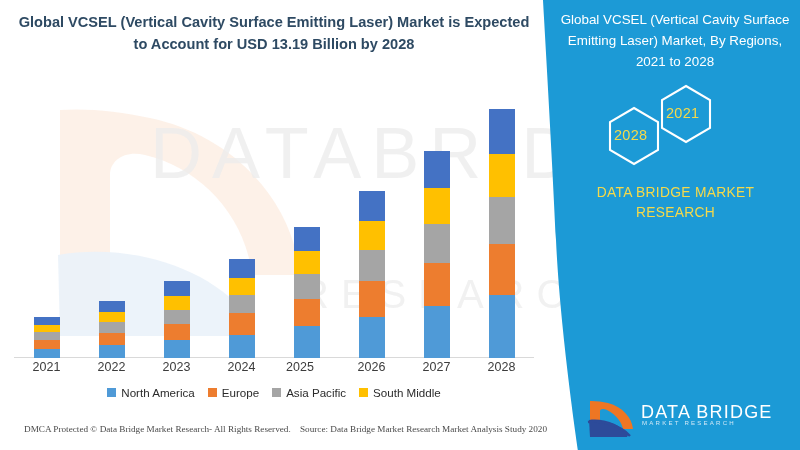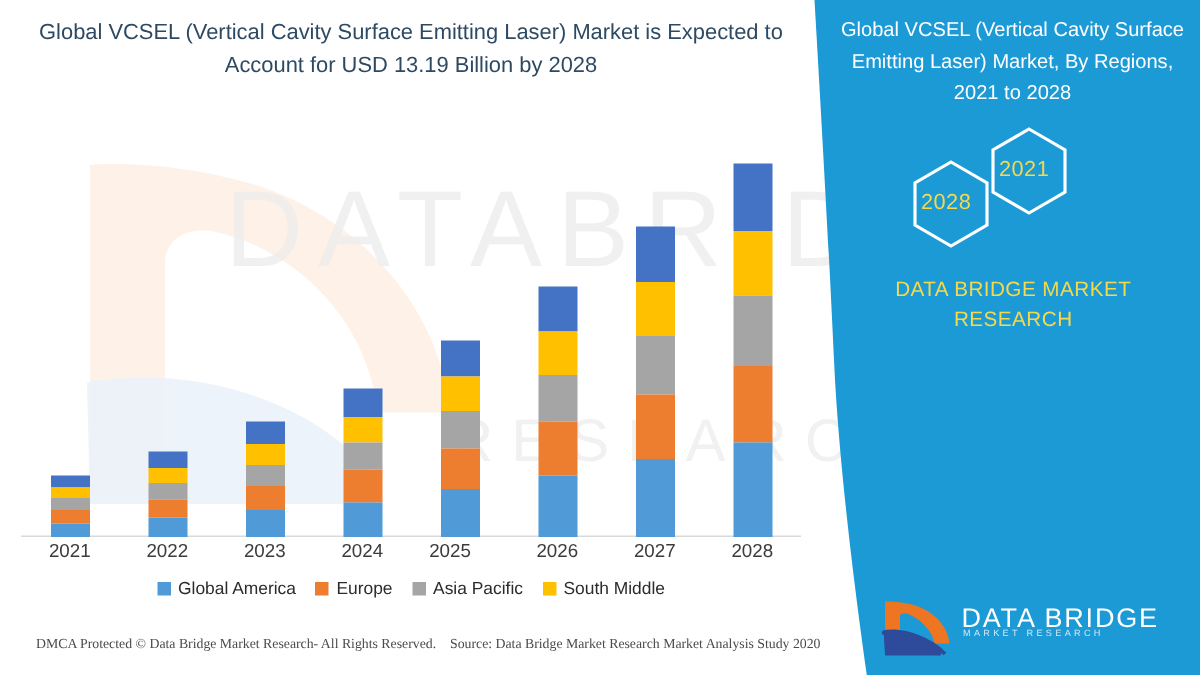--- a/index.html
+++ b/index.html
@@ -55,21 +55,21 @@
   }
   .chart-title {
     position: absolute;
     left: 16px;
     top: 12px;
     width: 516px;
     text-align: center;
     font-size: 14.6px;
     line-height: 1.5;
     color: #2e4a63;
-    font-weight: 400;
+    font-weight: 700;
   }
 
   
   .plot {
     position: absolute;
     left: 14px;
     top: 100px;
     width: 520px;
     height: 258px;
   }
@@ -322,21 +322,21 @@
         <div class="xlabel" style="left: 197.5px;">2024</div>
         <div class="xlabel" style="left: 256px;">2025</div>
         <div class="xlabel" style="left: 327.5px;">2026</div>
         <div class="xlabel" style="left: 392.5px;">2027</div>
         <div class="xlabel" style="left: 457.5px;">2028</div>
       </div>
 
     <div class="legend" id="legend">
         <div class="legend-item">
           <span class="legend-swatch" style="background: rgb(79, 154, 215);"></span>
-          <span class="legend-label">Global America</span>
+          <span class="legend-label">North America</span>
         </div>
         <div class="legend-item">
           <span class="legend-swatch" style="background: rgb(237, 125, 47);"></span>
           <span class="legend-label">Europe</span>
         </div>
         <div class="legend-item">
           <span class="legend-swatch" style="background: rgb(165, 165, 165);"></span>
           <span class="legend-label">Asia Pacific</span>
         </div>
         <div class="legend-item">

